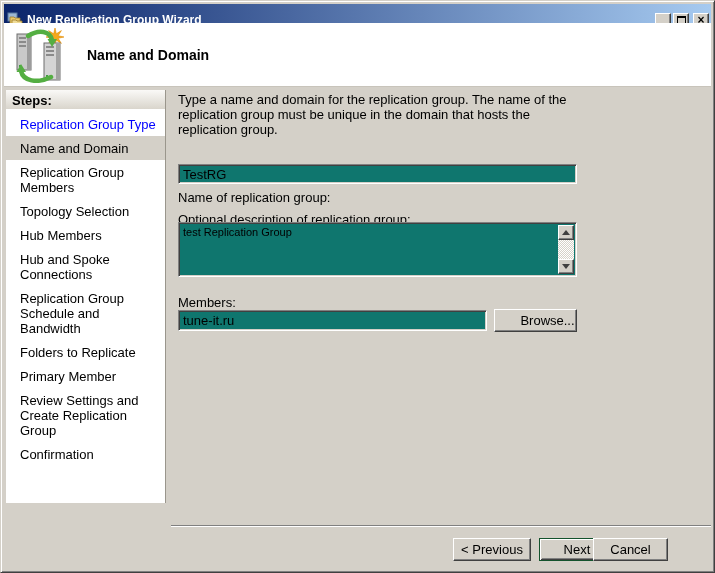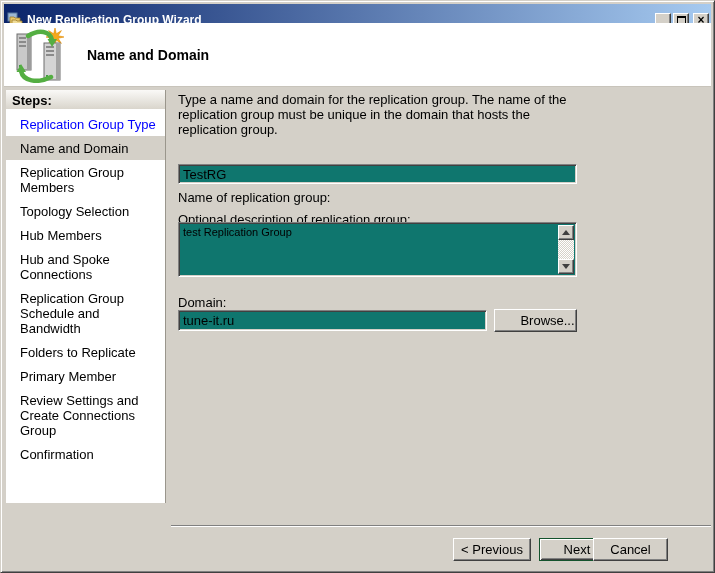--- a/index.html
+++ b/index.html
@@ -202,21 +202,21 @@
     <ul class="steps-list">
       <li class="visited">Replication Group Type</li>
       <li class="current">Name and Domain</li>
       <li>Replication Group Members</li>
       <li>Topology Selection</li>
       <li>Hub Members</li>
       <li>Hub and Spoke Connections</li>
       <li>Replication Group Schedule and Bandwidth</li>
       <li>Folders to Replicate</li>
       <li>Primary Member</li>
-      <li>Review Settings and Create Connections Group</li>
+      <li>Review Settings and Create Replication Group</li>
       <li>Confirmation</li>
     </ul>
   </div>
 
   <div class="content">
     <p class="intro">Type a name and domain for the replication group. The name of the replication group must be unique in the domain that hosts the replication group.</p>
 
     <label class="field-label lbl-name">Name of replication group:</label>
     <input class="text-input sunken input-name" type="text" value="TestRG" style="">
 
@@ -226,21 +226,21 @@
       <div class="scrollbar">
         <span class="sb-btn sb-up">
             <span class="tri-up"></span>
           </span>
         <span class="sb-btn sb-down">
             <span class="tri-down"></span>
           </span>
       </div>
     </div>
 
-    <label class="field-label lbl-domain">Domain:</label>
+    <label class="field-label lbl-domain">Members:</label>
     <input class="text-input sunken input-domain" type="text" value="tune-it.ru" style="">
     <button class="btn btn-browse">Browse...</button>
 
     <div class="separator"></div>
     <button class="btn btn-prev">&lt; Previous</button>
     <button class="btn btn-next">Next &gt;</button>
     <button class="btn btn-cancel">Cancel</button>
   </div>
 
 </div>

